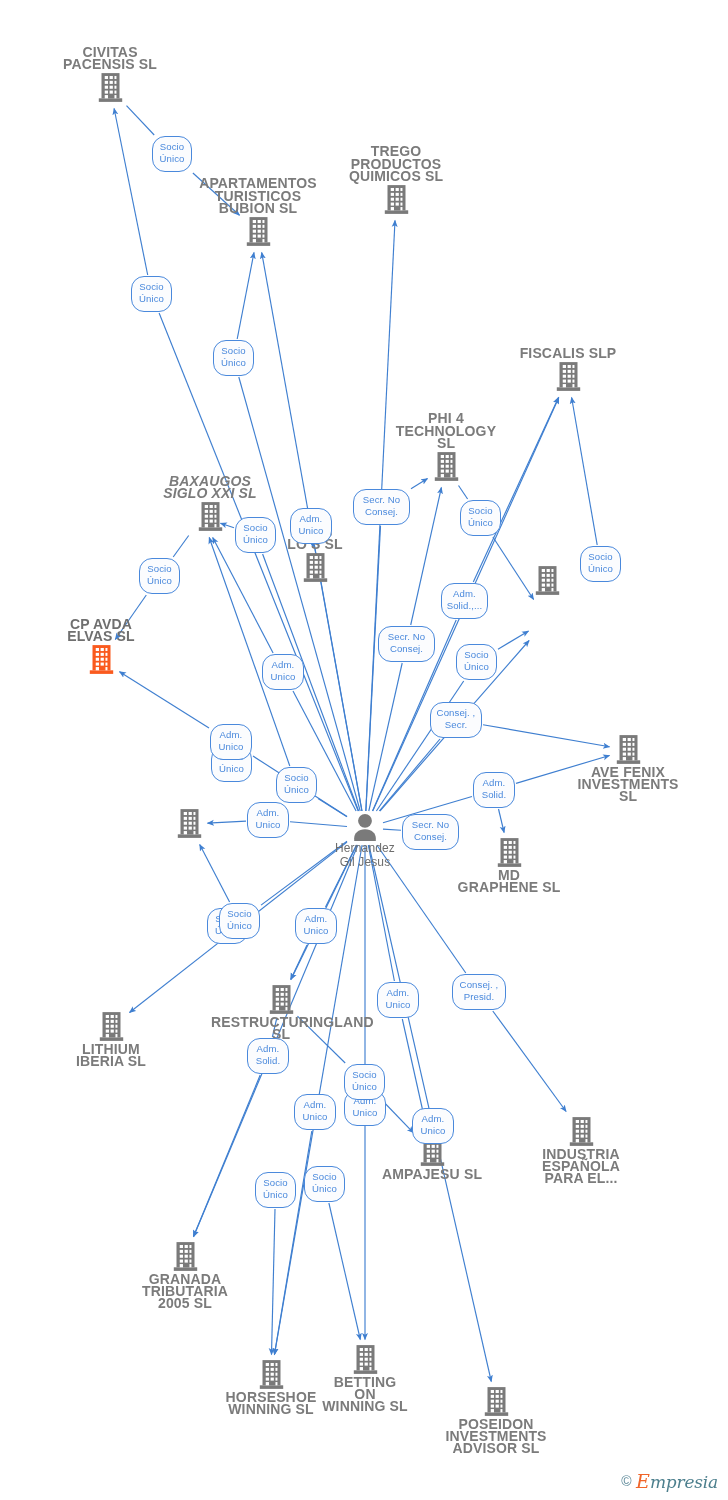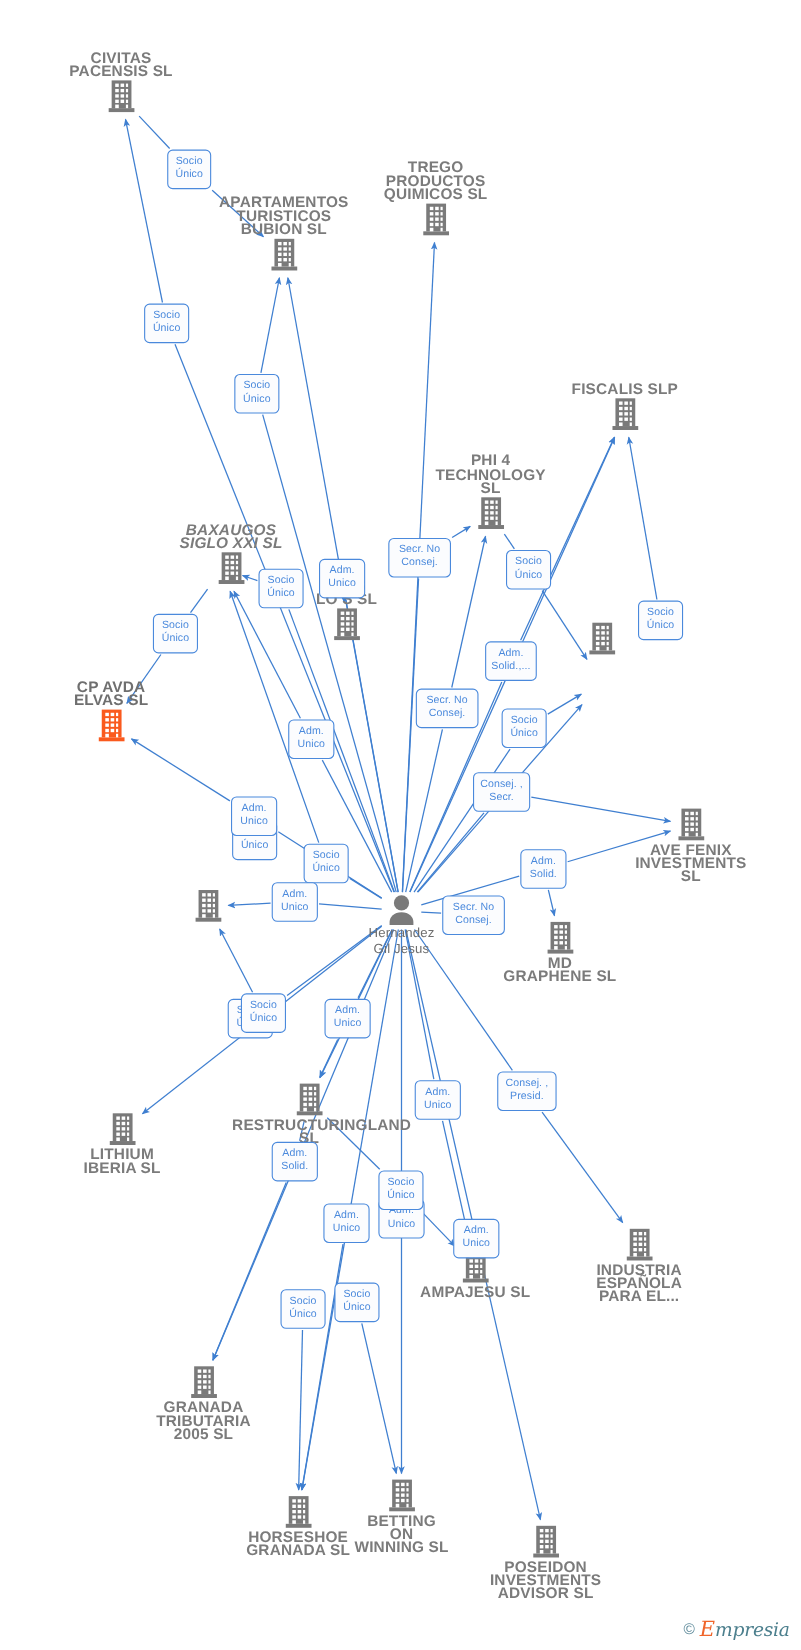--- a/index.html
+++ b/index.html
@@ -51,21 +51,21 @@
     font-size:12px;
     line-height:13.5px;
     color:#6e6e6e;
   }
   
   .reltag{
     position:absolute;
     box-sizing:border-box;
     background:#fbfcfe;
     border:1.3px solid #4a89dc;
-    border-radius:5px;
+    border-radius:13px;
     color:#4a89dc;
     font-size:9.6px;
     line-height:11.6px;
     text-align:center;
     padding:4px 3px 3px 3px;
     white-space:pre-line;
     z-index:9;
     letter-spacing:.1px;
   }
   .reltag.behind{z-index:7;}
@@ -571,21 +571,21 @@
             <rect x="8.6" y="15.0" width="3.6" height="3.4" fill="#ffffff"></rect>
             <rect x="14.0" y="15.0" width="3.6" height="3.4" fill="#ffffff"></rect>
             <rect x="19.4" y="15.0" width="2.2" height="3.4" fill="#ffffff"></rect>
             <rect x="8.6" y="20.4" width="3.6" height="3.4" fill="#ffffff"></rect>
             <rect x="14.0" y="20.4" width="3.6" height="3.4" fill="#ffffff"></rect>
             <rect x="19.4" y="20.4" width="2.2" height="3.4" fill="#ffffff"></rect>
             <rect x="8.6" y="25.4" width="3.6" height="3.6" fill="#ffffff"></rect>
             <rect x="19.4" y="25.4" width="2.2" height="3.6" fill="#ffffff"></rect>
           </svg></span>
         <span class="label">HORSESHOE
-GRANADA  SL</span>
+WINNING  SL</span>
       </div>
       <div class="node label-below" style="left: 365px; top: 1343.5px;">
         <span class="glyph"><svg width="27" height="31" viewBox="0 0 30 34" aria-hidden="true">
             <rect x="5" y="1" width="20" height="28" fill="#7a7a7a"></rect>
             <rect x="2" y="29" width="26" height="4" fill="#7a7a7a"></rect>
             <rect x="8.6" y="4.2" width="3.6" height="3.4" fill="#ffffff"></rect>
             <rect x="14.0" y="4.2" width="3.6" height="3.4" fill="#ffffff"></rect>
             <rect x="19.4" y="4.2" width="2.2" height="3.4" fill="#ffffff"></rect>
             <rect x="8.6" y="9.6" width="3.6" height="3.4" fill="#ffffff"></rect>
             <rect x="14.0" y="9.6" width="3.6" height="3.4" fill="#ffffff"></rect>

